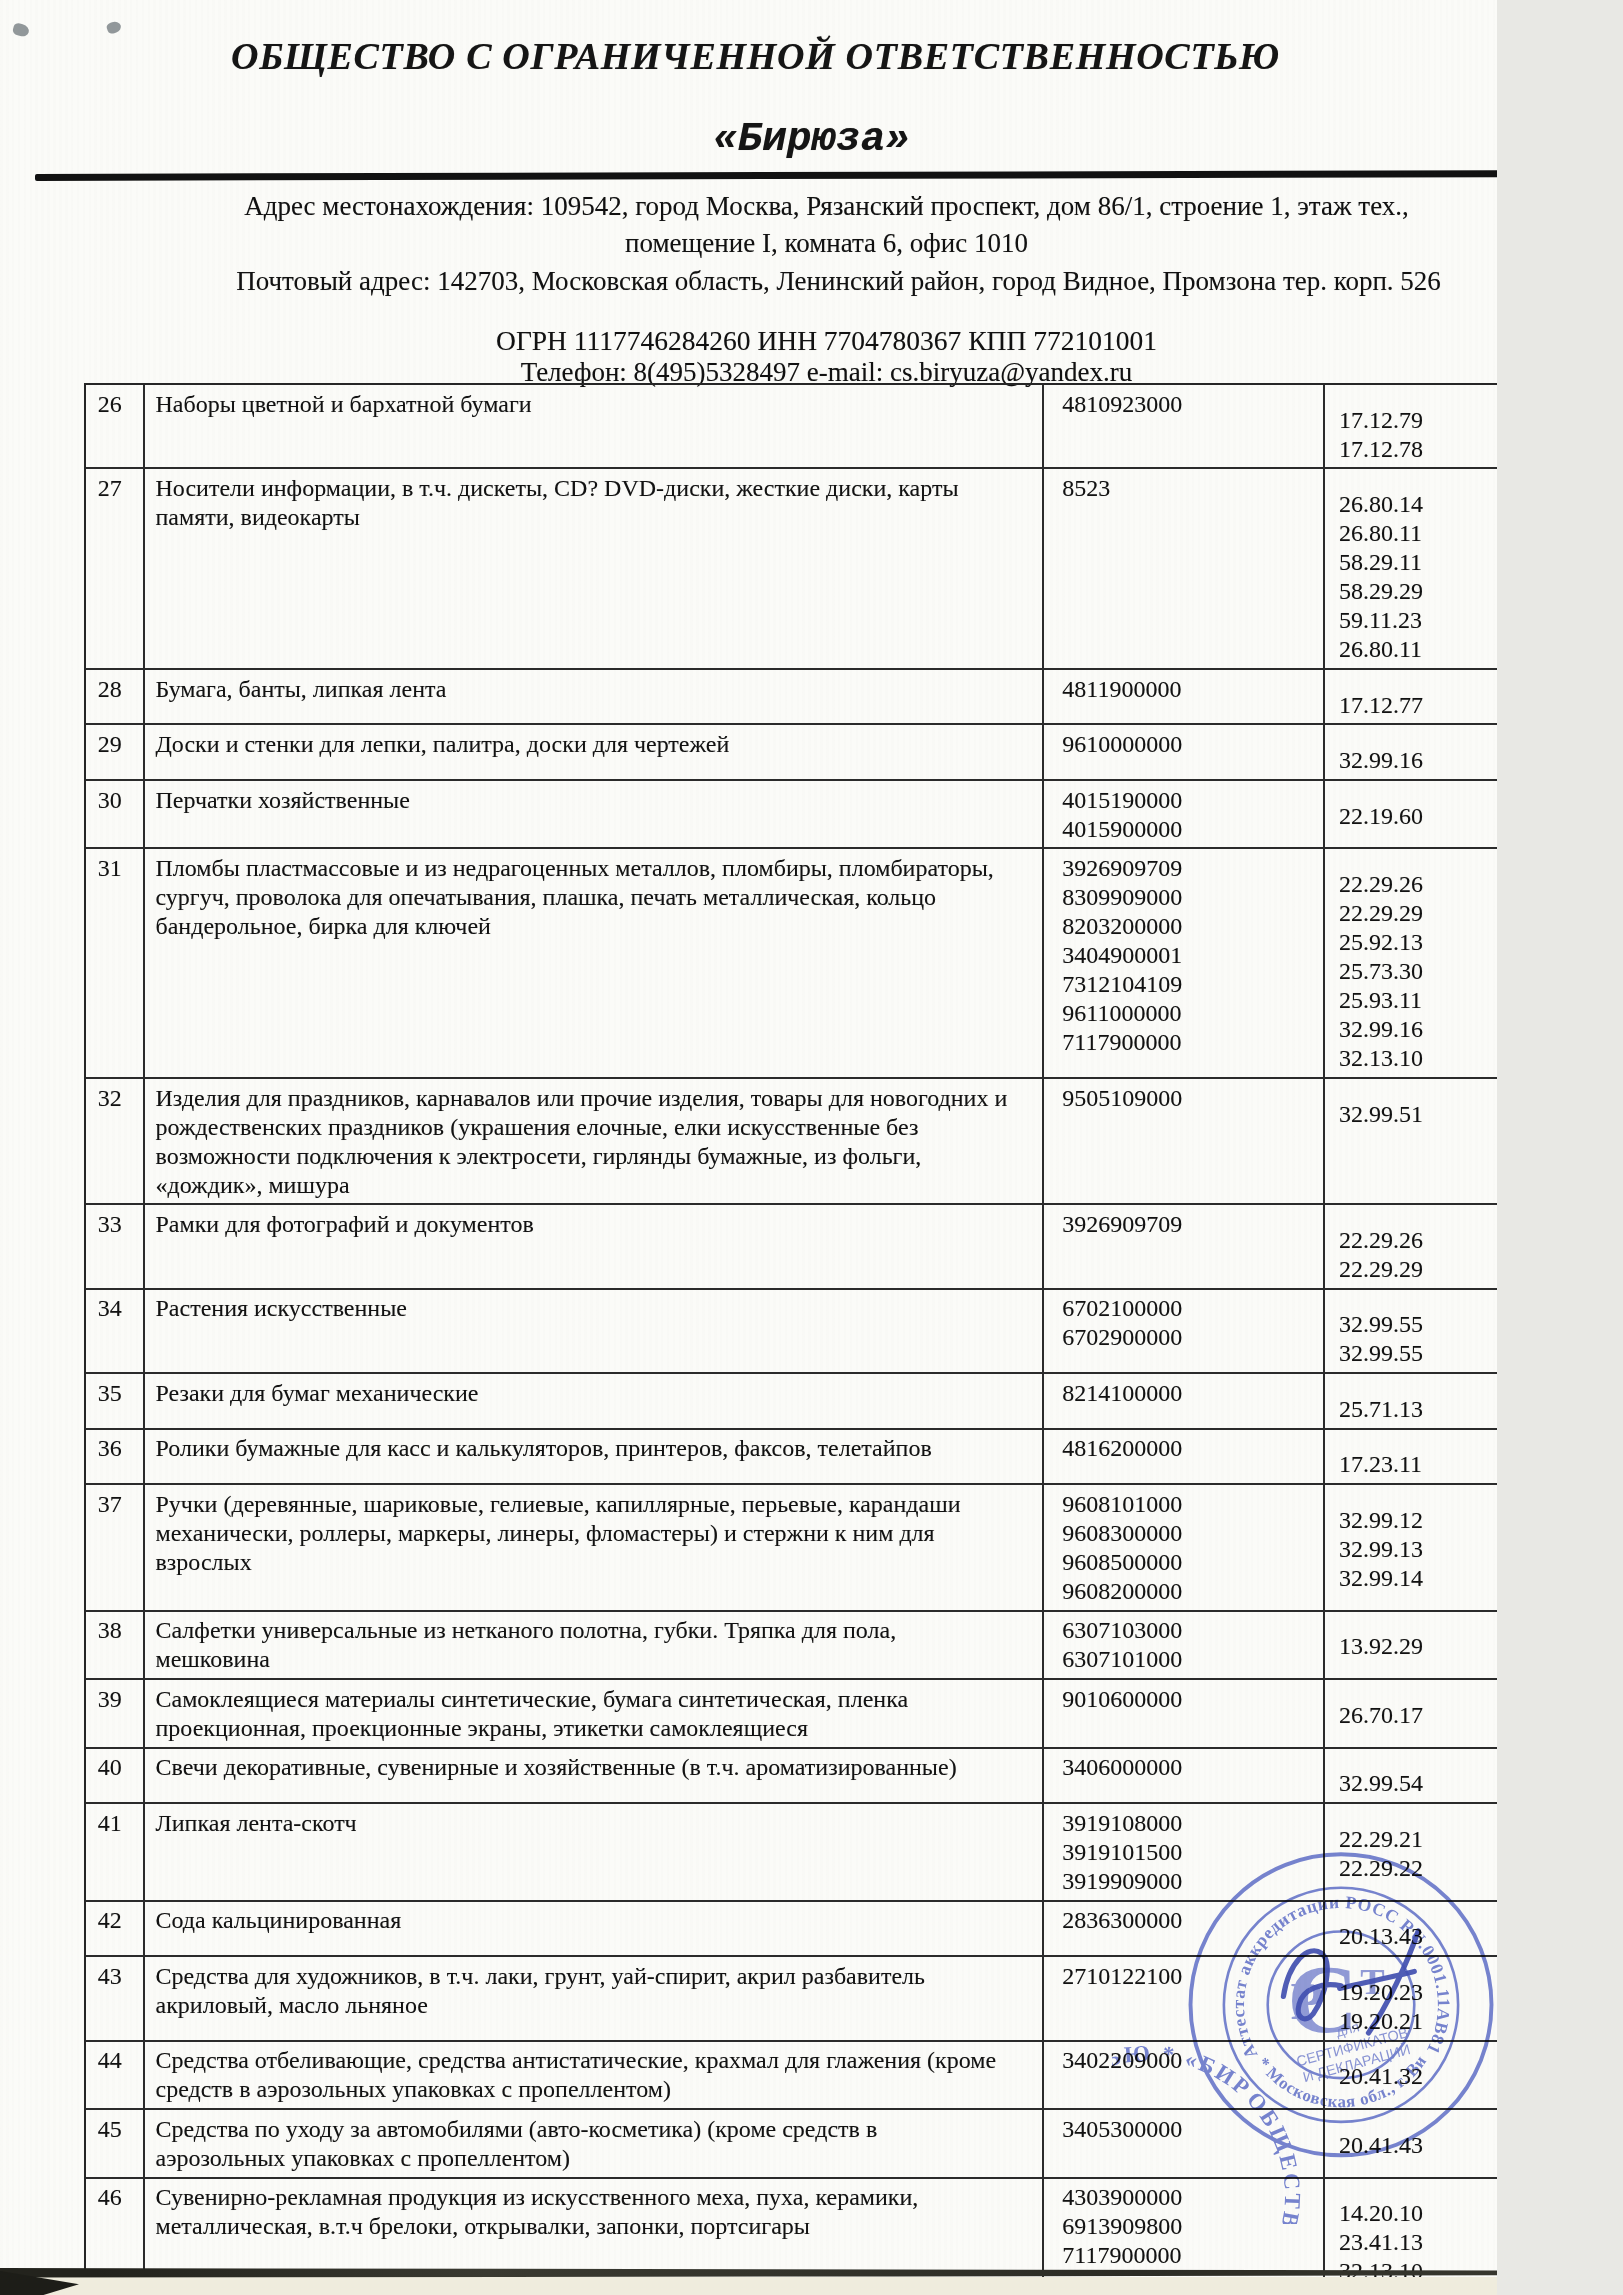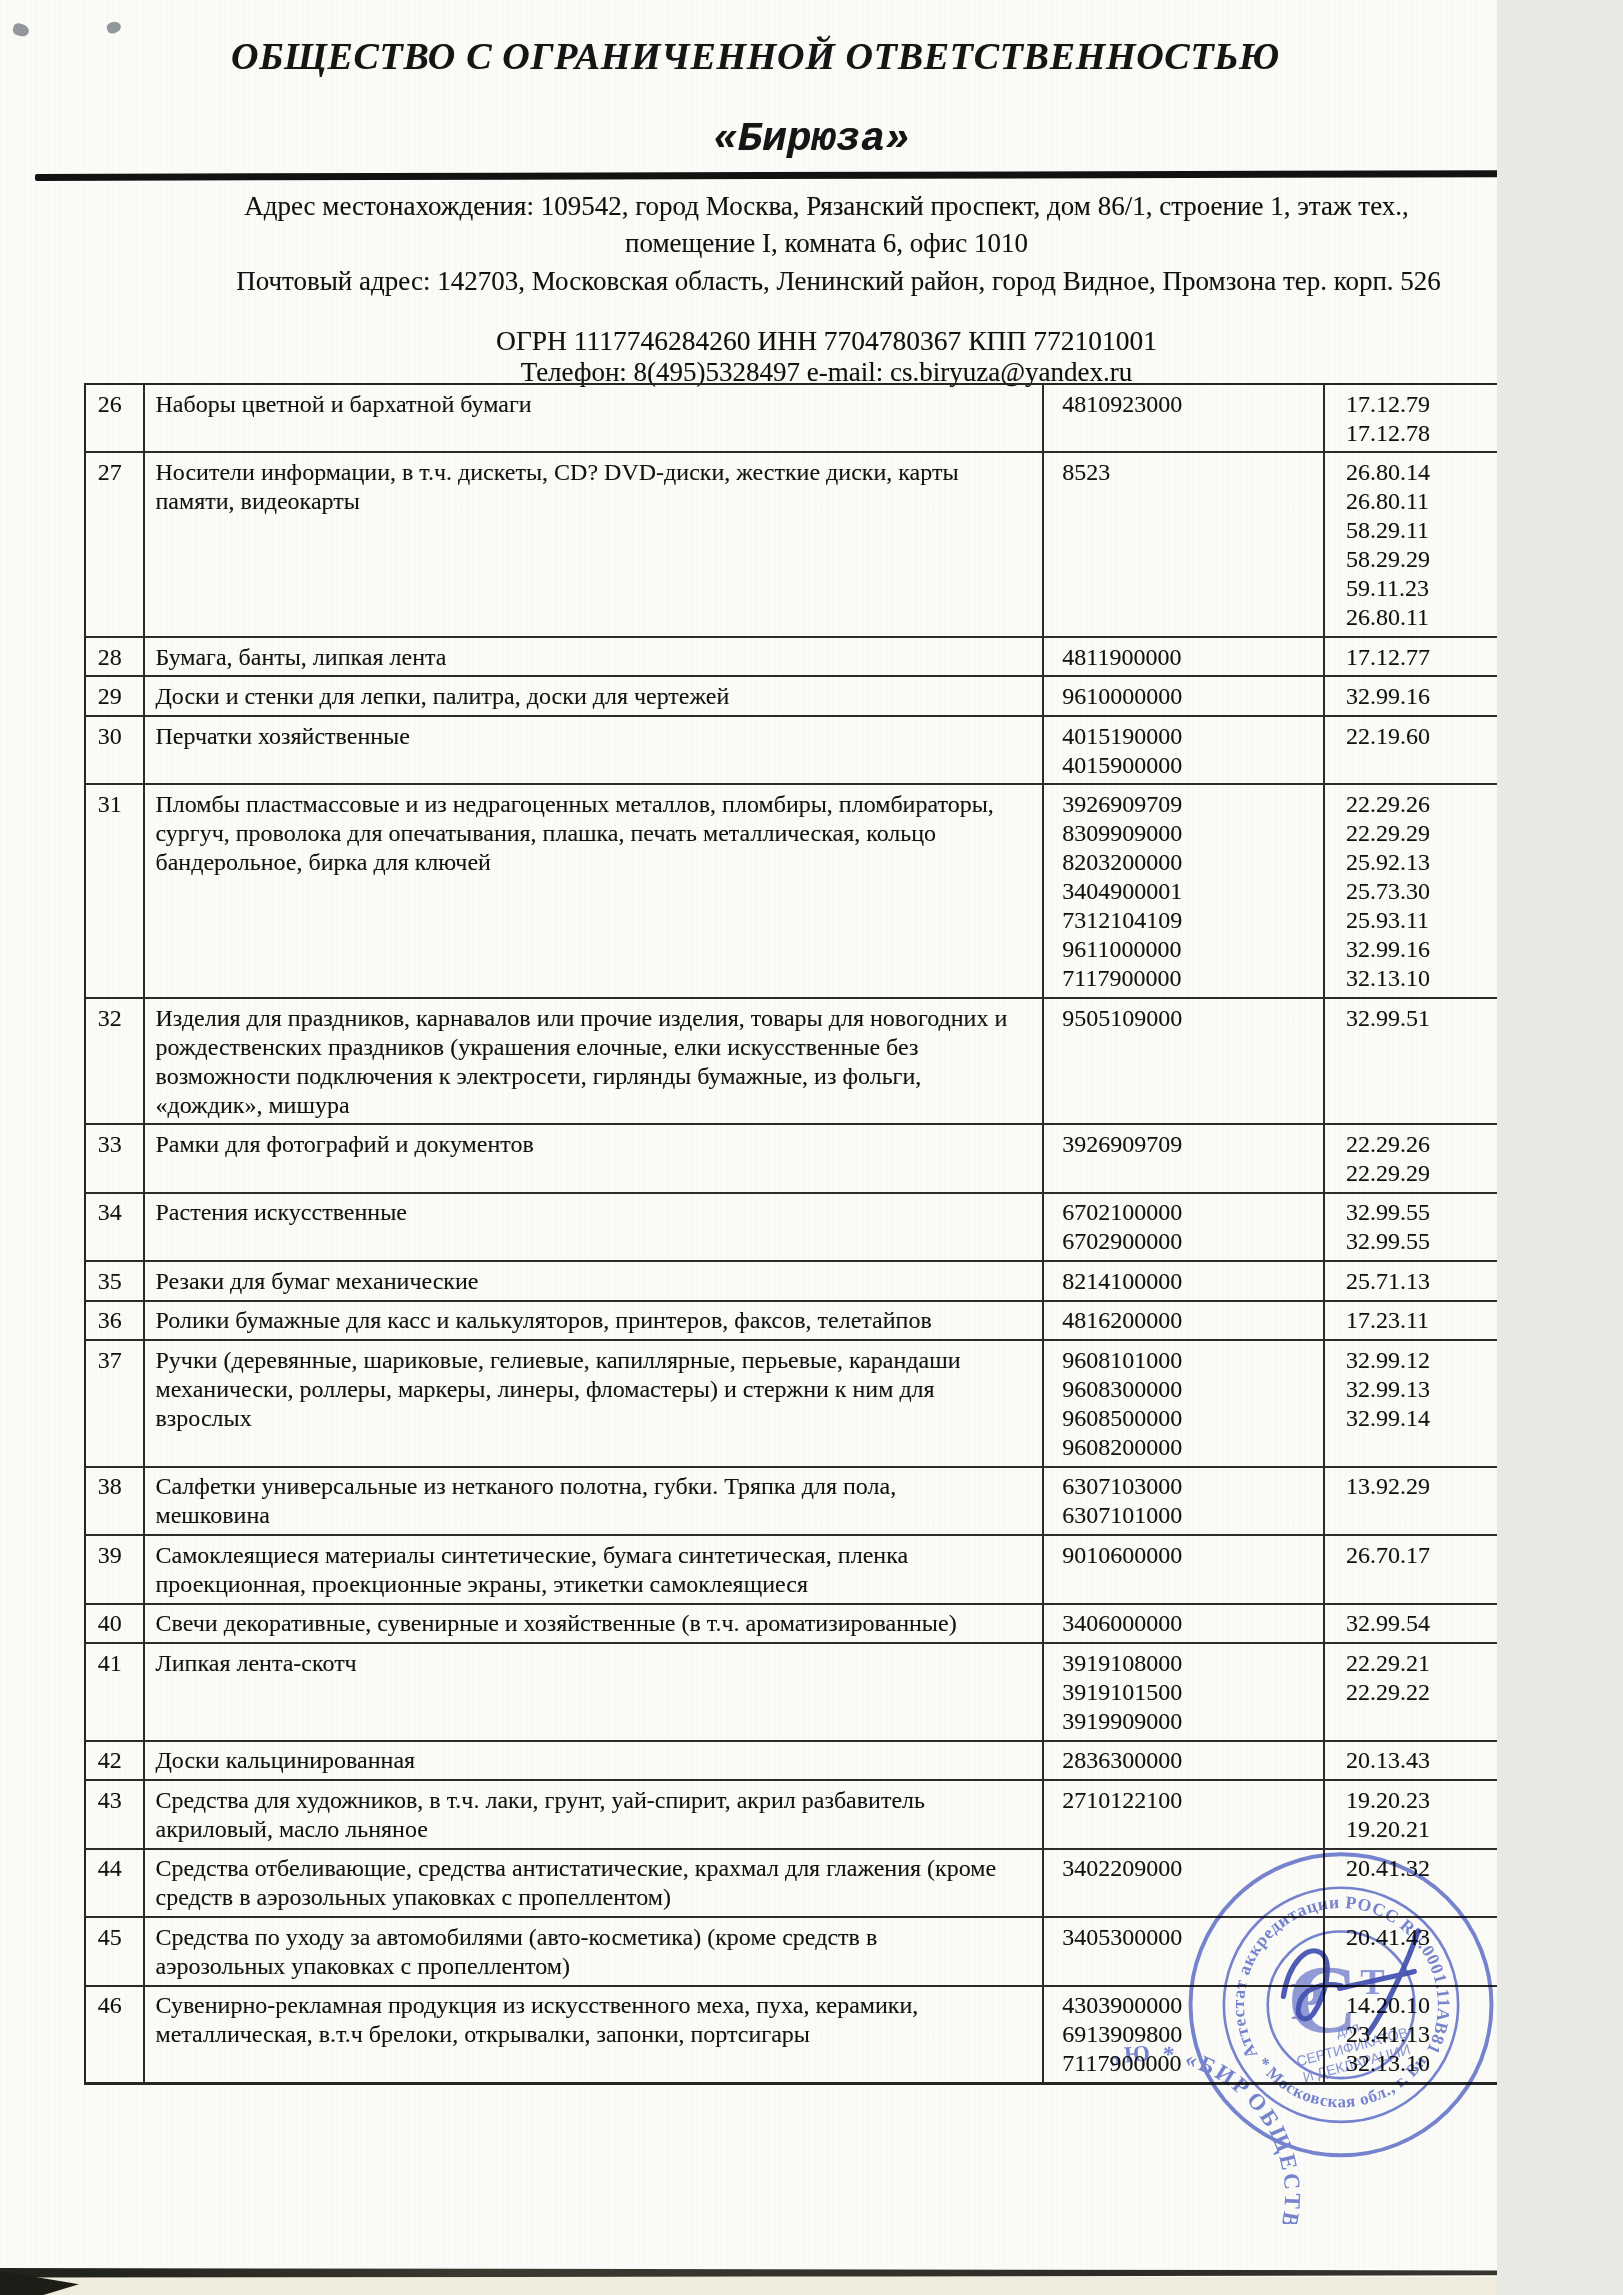--- a/index.html
+++ b/index.html
@@ -54,21 +54,21 @@
   .trow:last-child{border-bottom:none;}
   .cell{
     font-size:24px;line-height:29px;
     padding:4.6px 6.5px 3.9px 10.5px;
     color:#121212;
     text-shadow:0 0 0.7px rgba(10,10,10,.28);
   }
   .c-num{border-right:2px solid #2b2b2b;padding-left:11.8px;}
   .c-desc{border-right:2px solid #2b2b2b;padding-right:30px;}
   .c-code{border-right:2px solid #2b2b2b;padding-left:18.3px;white-space:pre-line;}
-  .c-okpd{padding-left:21px;white-space:pre-line;}
+  .c-okpd{padding-left:14px;white-space:pre-line;margin-top:16px;}
   
   .stamp-wrap{
     position:absolute;left:1112px;top:1766px;width:458px;height:458px;
     mix-blend-mode:multiply;z-index:5;
   }
   .stamp-wrap svg{filter:blur(0.4px);}
   
   .speck{position:absolute;background:#7f868a;border-radius:40% 60% 55% 45%;opacity:.85;}
   .speck.s1{left:13px;top:24px;width:15.7px;height:12.4px;transform:rotate(15deg);}
   .speck.s2{left:107px;top:21.6px;width:13.7px;height:11px;transform:rotate(-20deg);}
@@ -240,21 +240,21 @@
       <div class="cell c-desc">Липкая лента-скотч</div>
       <div class="cell c-code">3919108000
 3919101500
 3919909000</div>
       <div class="cell c-okpd">22.29.21
 22.29.22</div>
     </div>
 
     <div class="trow">
       <div class="cell c-num">42</div>
-      <div class="cell c-desc">Доски кальцинированная</div>
+      <div class="cell c-desc">Сода кальцинированная</div>
       <div class="cell c-code">2836300000</div>
       <div class="cell c-okpd">20.13.43</div>
     </div>
 
     <div class="trow">
       <div class="cell c-num">43</div>
       <div class="cell c-desc">Средства для художников, в т.ч. лаки, грунт, уай-спирит, акрил разбавитель акриловый, масло льняное</div>
       <div class="cell c-code">2710122100</div>
       <div class="cell c-okpd">19.20.23
 19.20.21</div>

